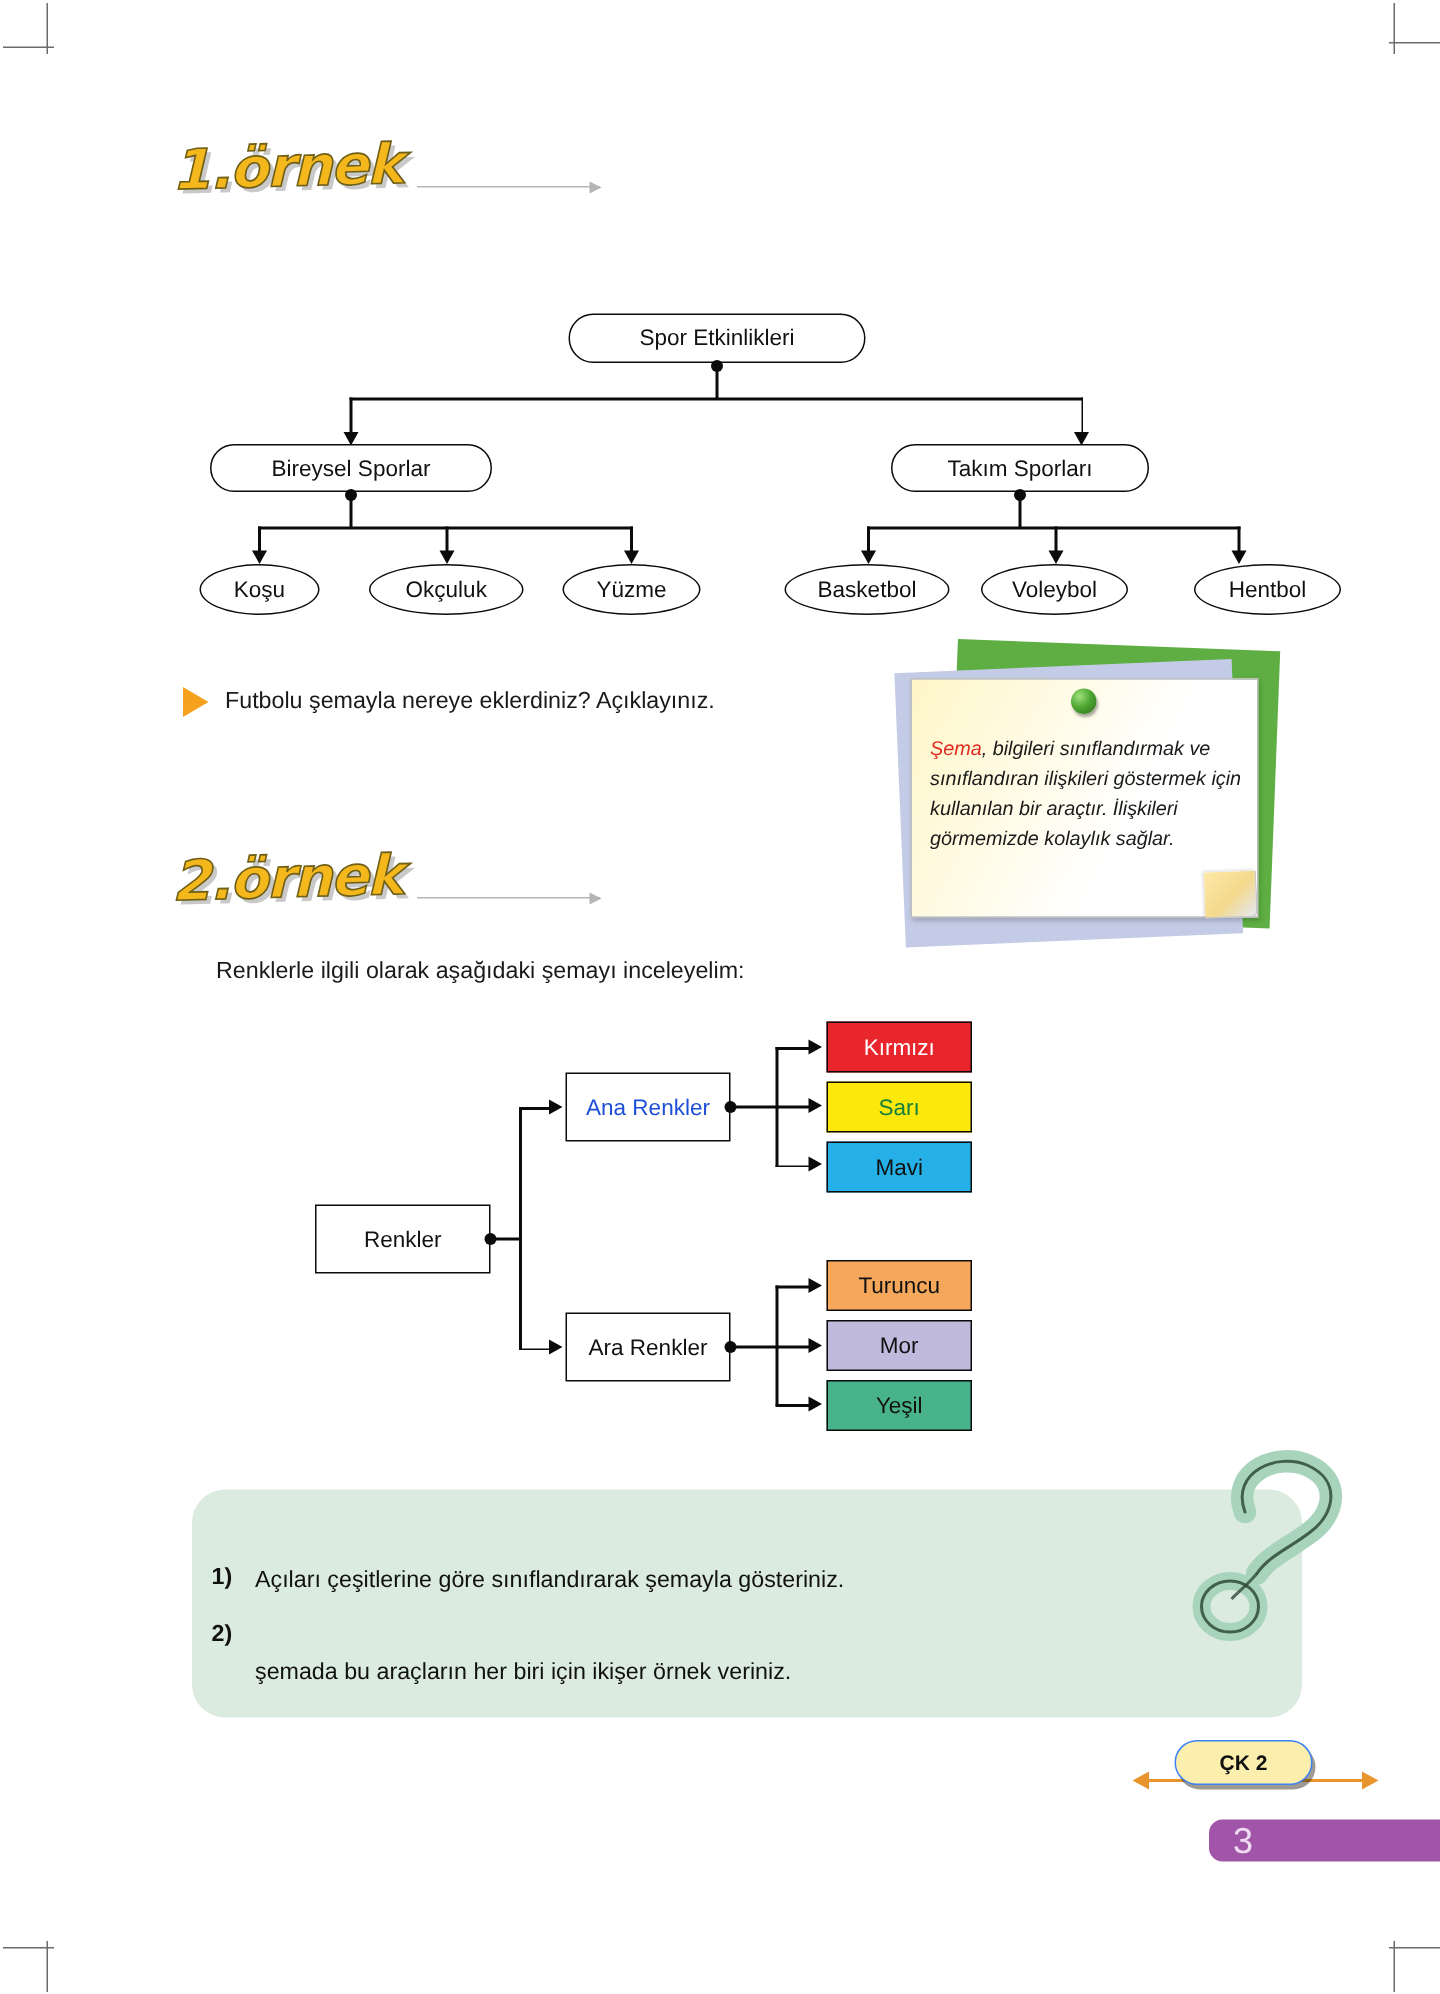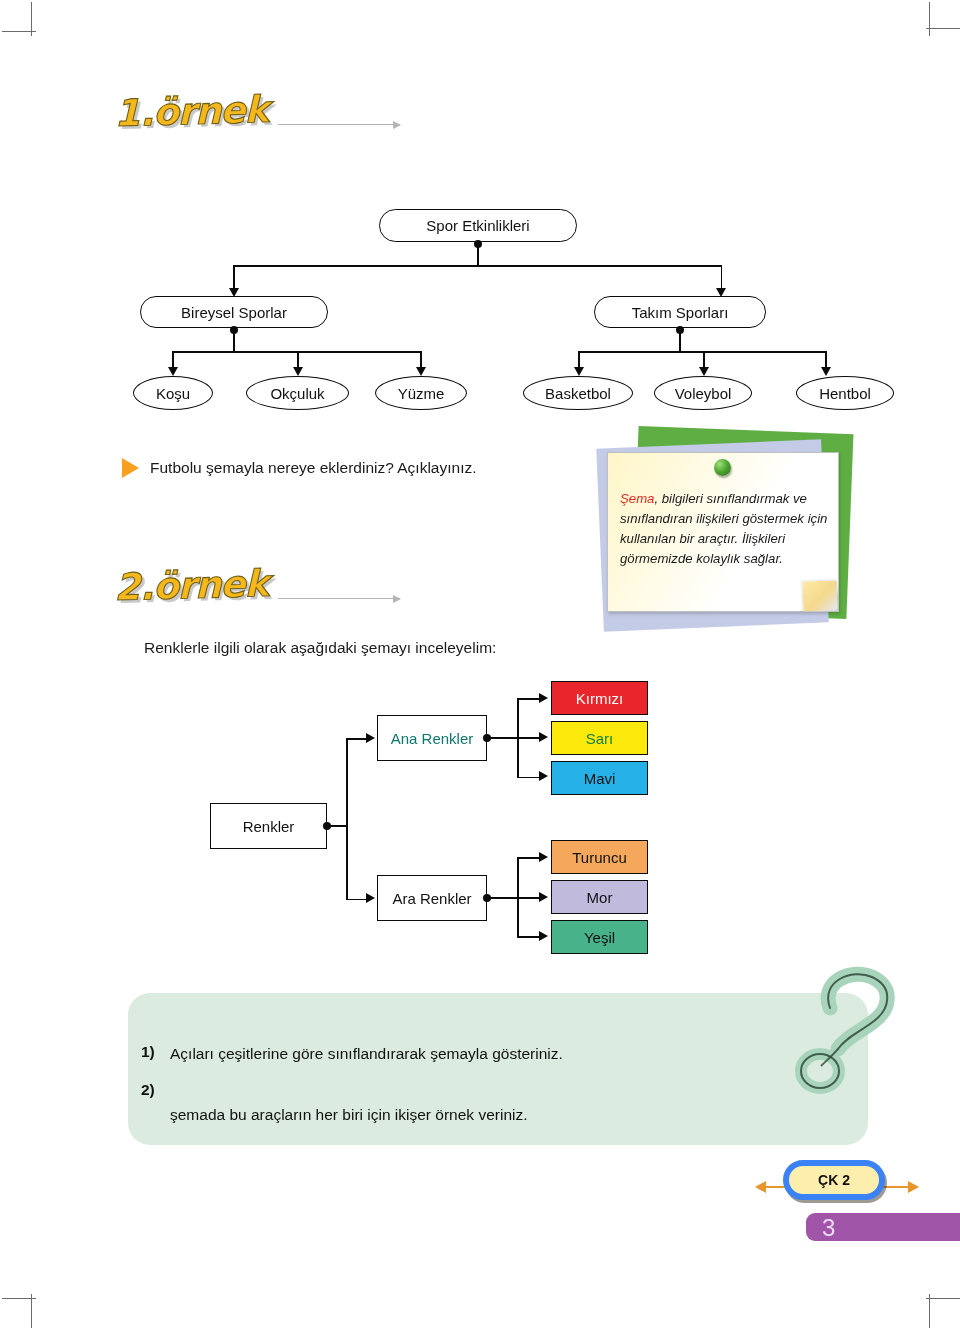--- a/index.html
+++ b/index.html
@@ -113,21 +113,21 @@
     position:absolute;background:#E28A14;border-radius:999px;
     display:flex;align-items:center;justify-content:center;
     color:#fff;font-weight:bold;font-size:20px;white-space:nowrap;
     box-shadow:3px 4px 0 rgba(40,30,10,.55);
   }
   .qnum{position:absolute;font-weight:bold;font-size:15.5px;color:#111;}
   .qtxt{position:absolute;font-size:15.5px;color:#111;line-height:1.45;white-space:nowrap;}
 
   
   .ck-pill{
-    position:absolute;background:#FCEFAD;border:6px solid #3b82f6;
+    position:absolute;background:#FCEFAD;border:1px solid #3b82f6;
     border-radius:999px;display:flex;align-items:center;justify-content:center;
     font-weight:bold;font-size:14px;color:#111;
     box-shadow:2px 3px 0 rgba(40,30,10,.45);
   }
   .ck-line{position:absolute;height:2px;background:#E8952C;}
   .ck-arrow-l{
     position:absolute;width:0;height:0;
     border-top:6px solid transparent;border-bottom:6px solid transparent;
     border-right:11px solid #E8952C;
   }
@@ -240,21 +240,21 @@
 
     <div class="ln h" style="left:330px;top:825px;width:17px;"></div>
     <div class="ln v" style="left:346px;top:738px;height:162px;"></div>
 
     <div class="ln h" style="left:346px;top:738px;width:22px;"></div>
     <div class="arrow-right" style="left:366px;top:732.5px;"></div>
 
     <div class="ln h" style="left:346px;top:898.5px;width:22px;"></div>
     <div class="arrow-right" style="left:366px;top:893px;"></div>
 
-    <div class="cbox" style="left:377px;top:715px;width:110px;height:46px;background:#fff;color:#0f766e;">Ana Renkler</div>
+    <div class="cbox" style="left:377px;top:715px;width:110px;height:46px;background:#fff;color:#1d4ed8;">Ana Renkler</div>
     <div class="cbox" style="left:377px;top:875px;width:110px;height:46px;background:#fff;color:#111;">Ara Renkler</div>
 
     <div class="dot" style="left:483px;top:734px;"></div>
     <div class="dot" style="left:483px;top:894px;"></div>
 
     <div class="ln h" style="left:490px;top:737px;width:28px;"></div>
     <div class="ln v" style="left:517px;top:698px;height:80px;"></div>
     <div class="ln h" style="left:517px;top:698px;width:24px;"></div>
     <div class="arrow-right" style="left:539px;top:692.5px;"></div>
     <div class="ln h" style="left:517px;top:737px;width:24px;"></div>

